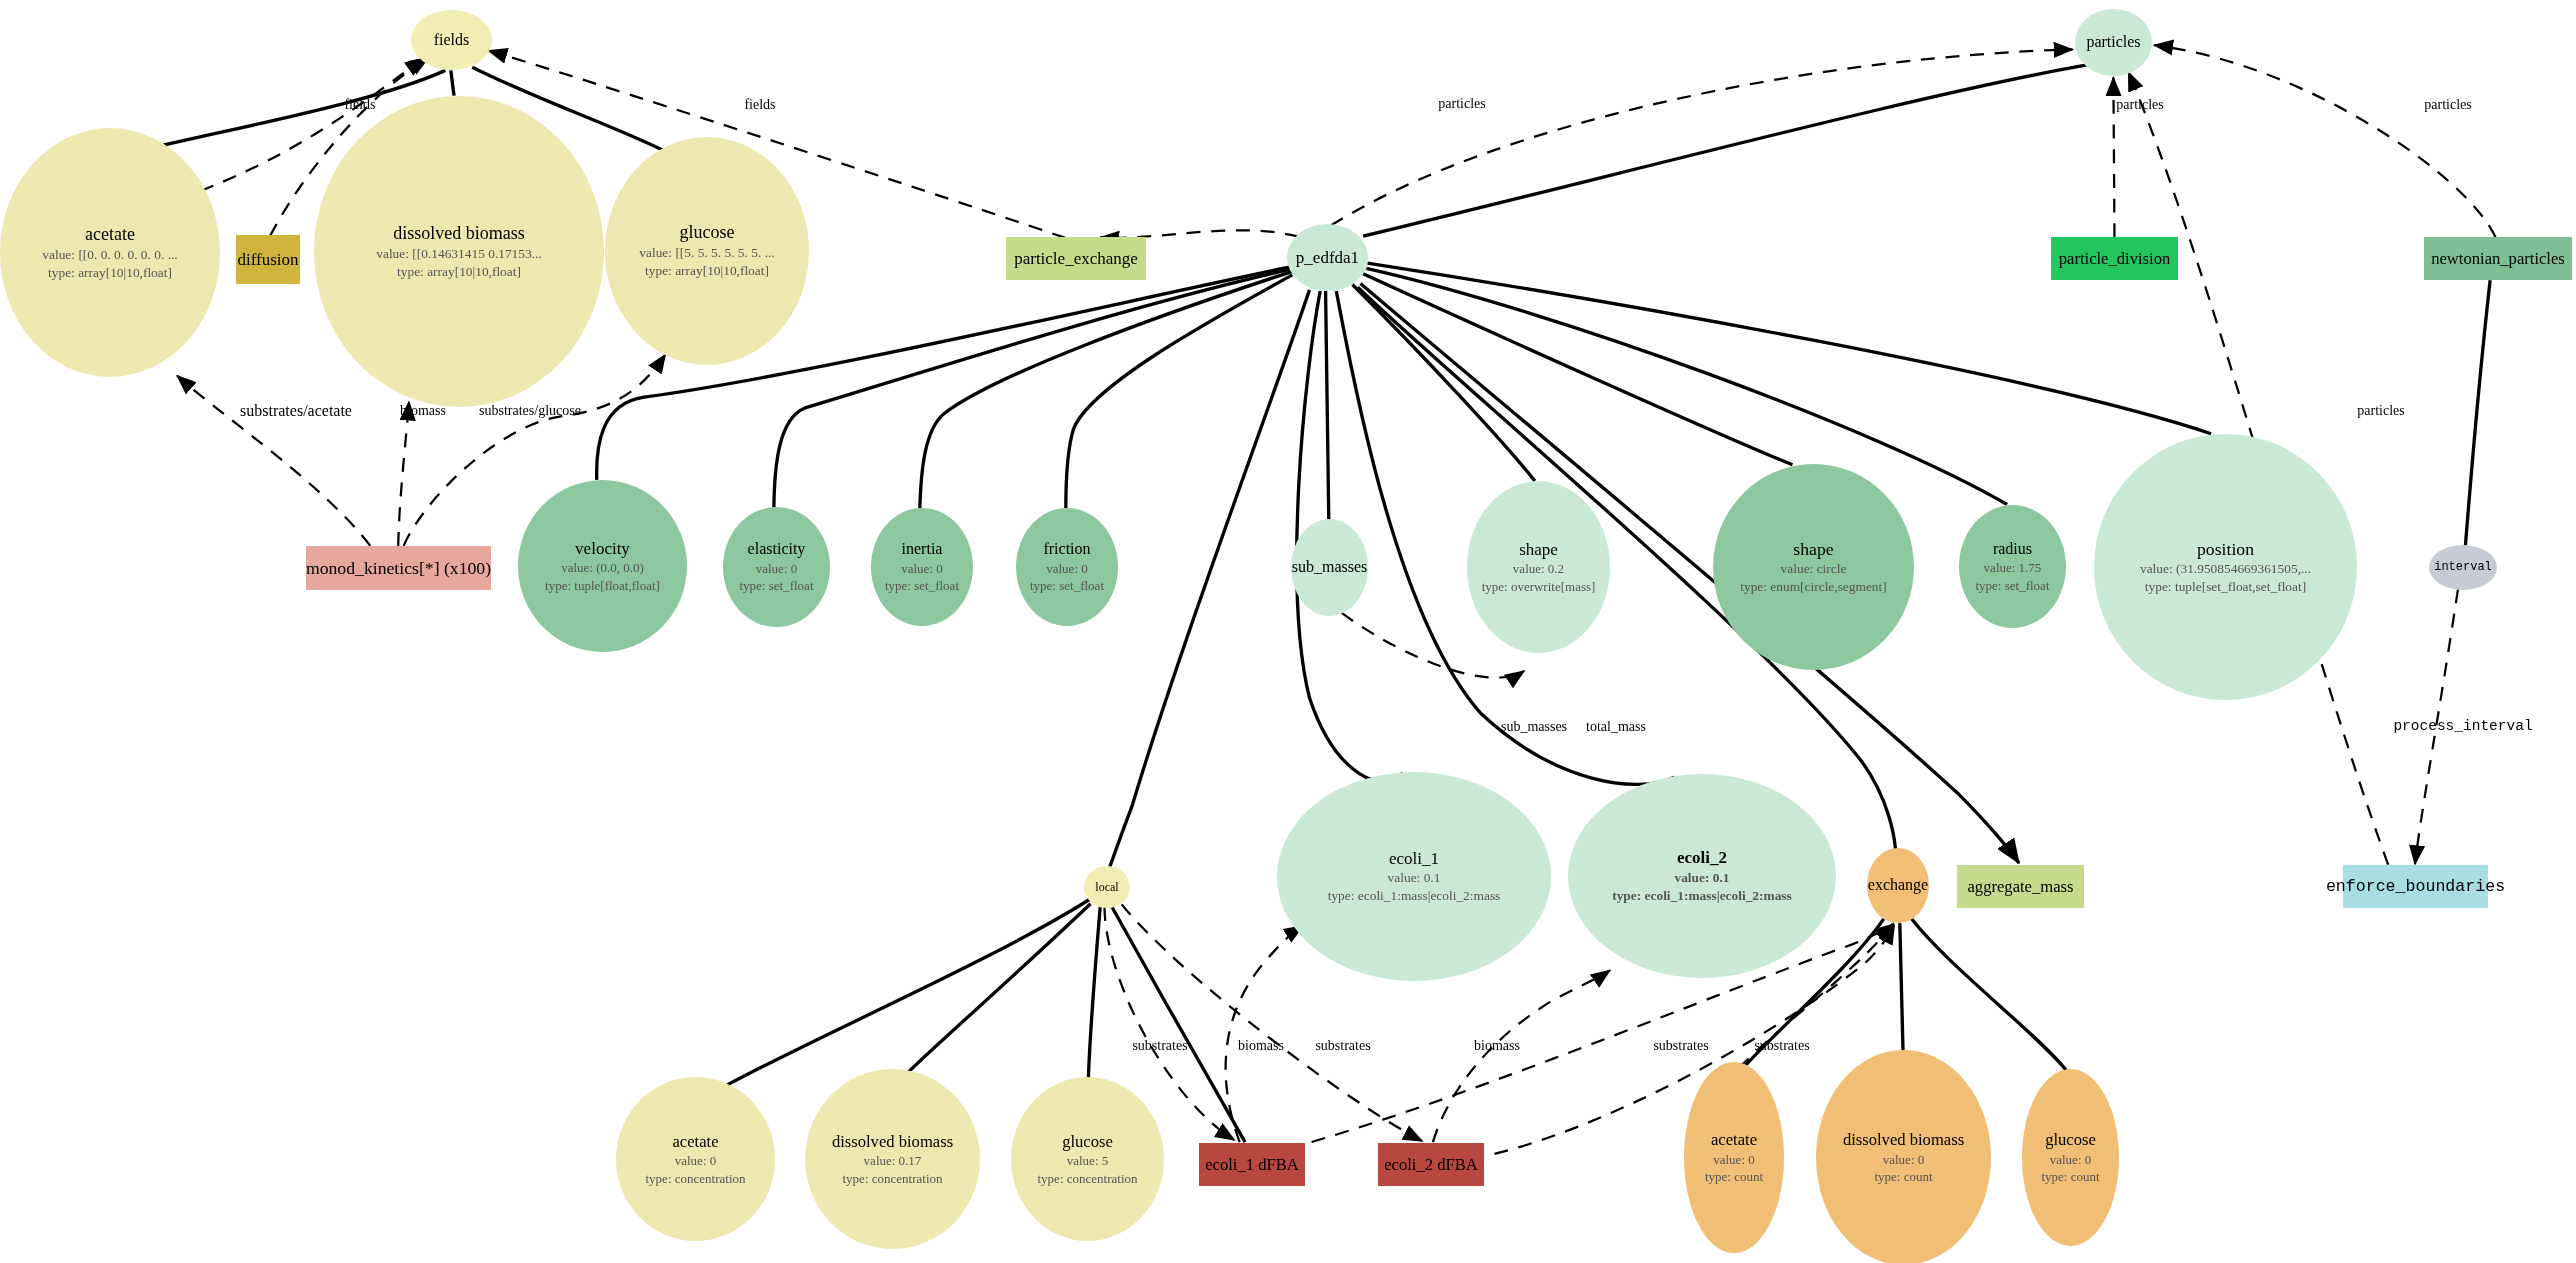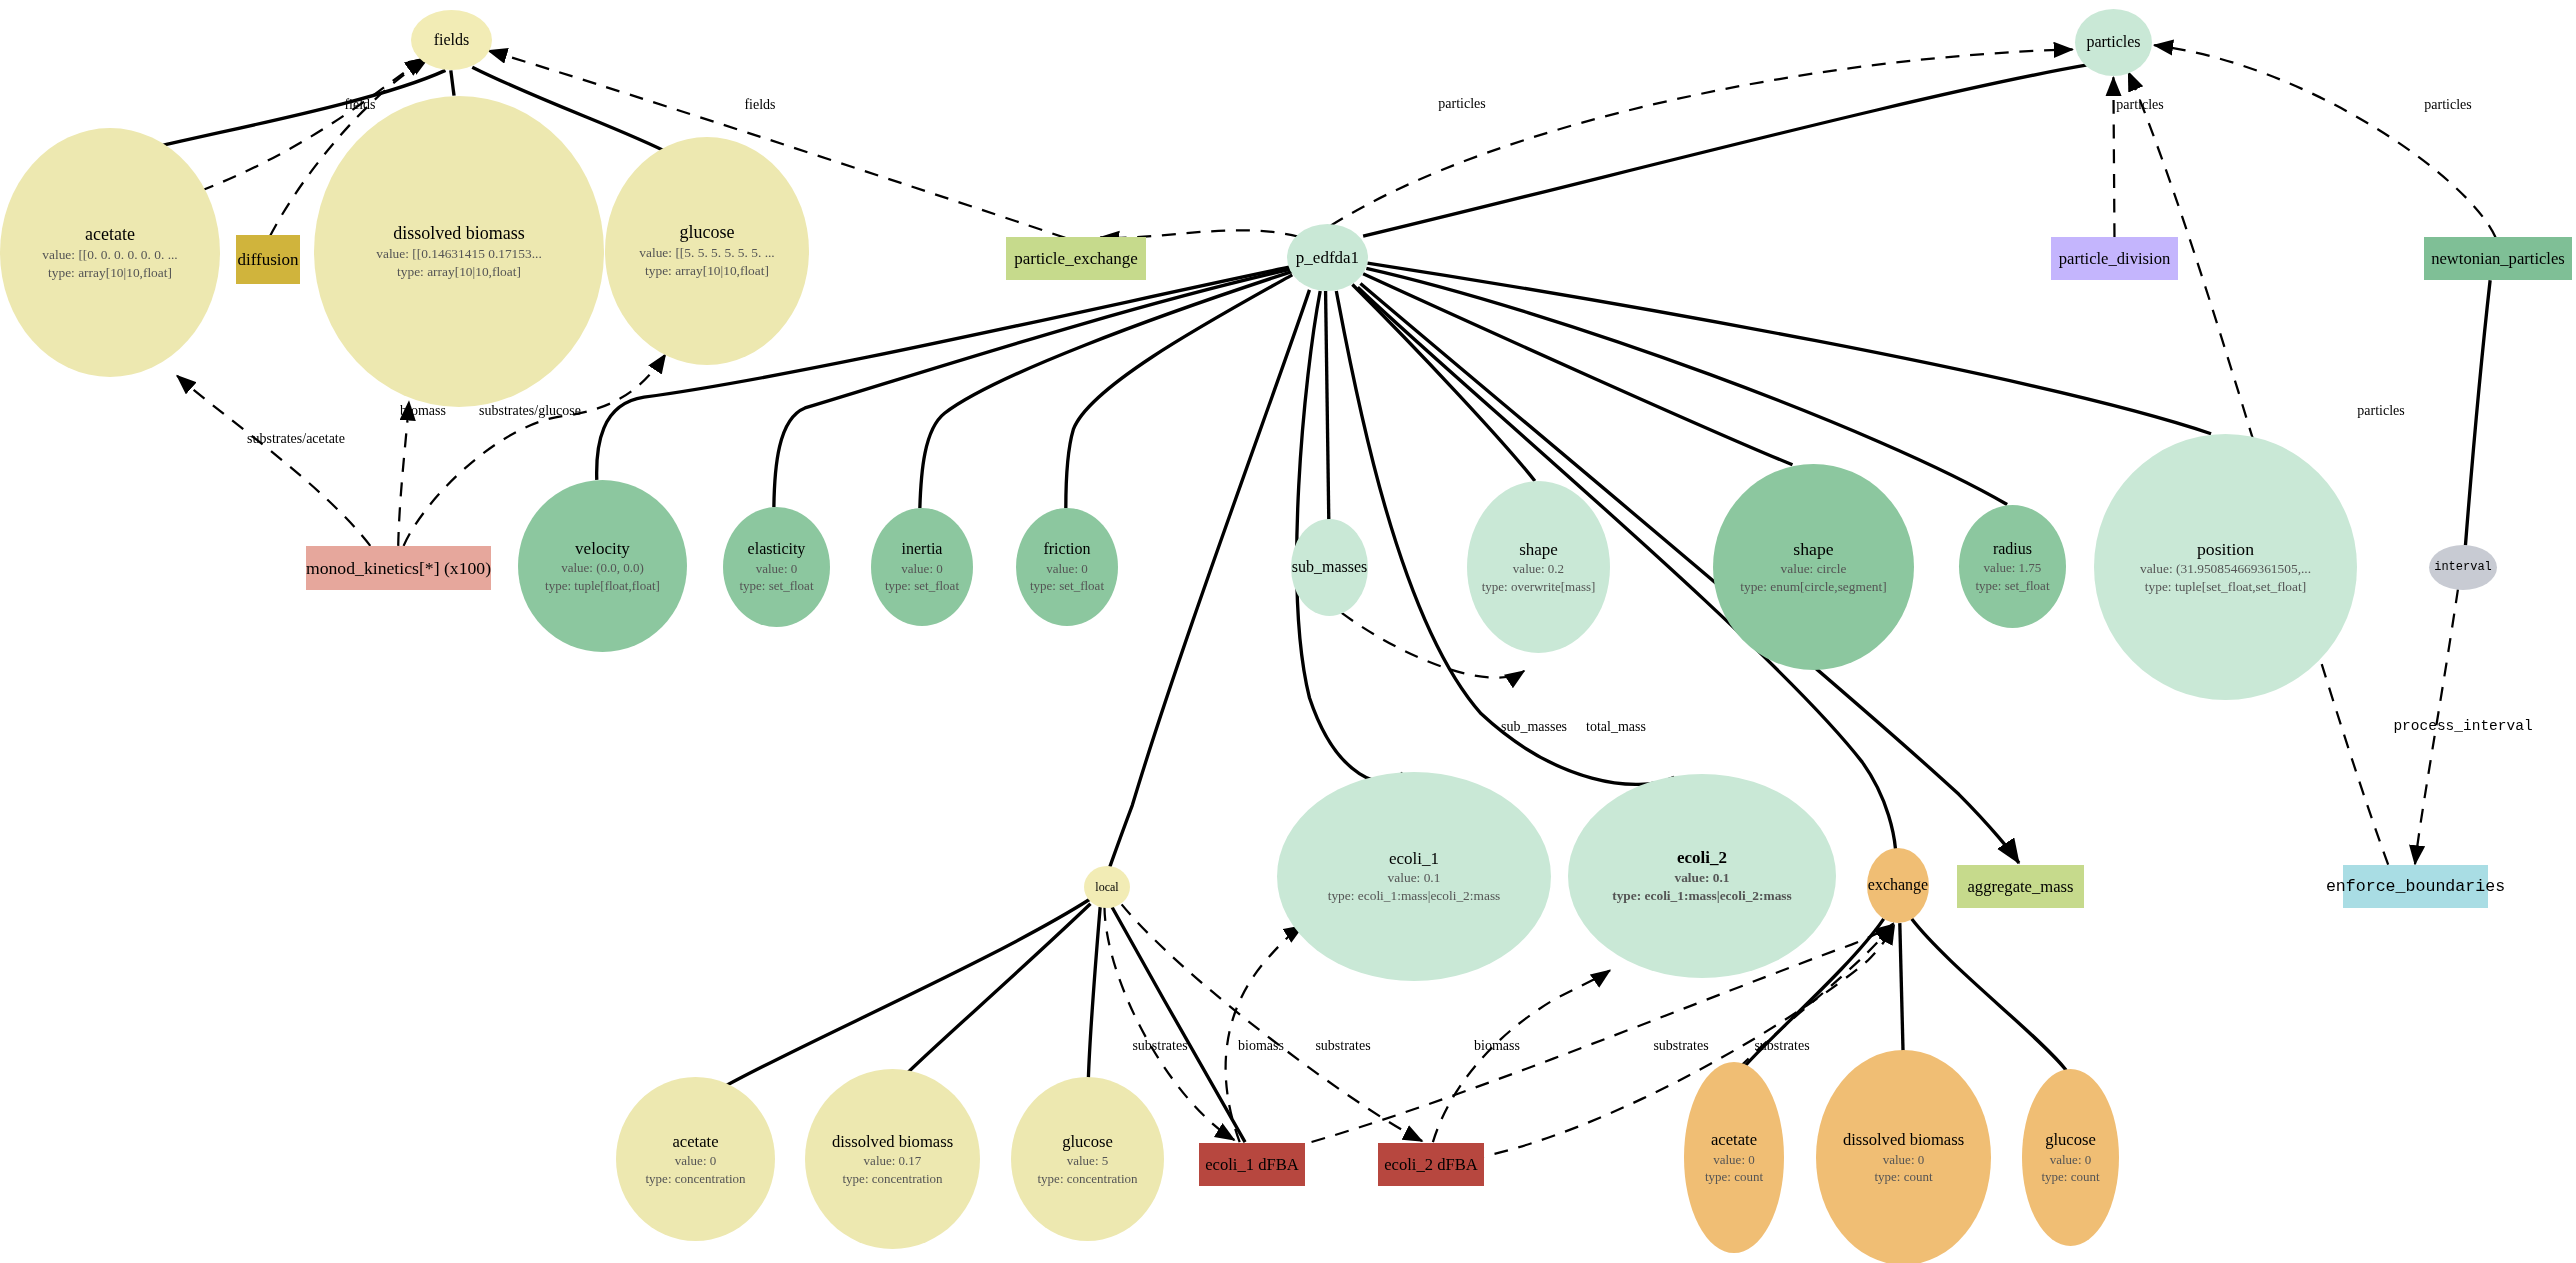--- a/index.html
+++ b/index.html
@@ -149,21 +149,21 @@
       </div>
       <div class="node box" style="left: 1006px; top: 237px; width: 140px; height: 43px; background: rgb(198, 218, 140);">
         <div class="nlabel" style="font-size: 17px;">particle_exchange</div>
       </div>
       <div class="node ellipse" style="left: 1287px; top: 224px; width: 81px; height: 67px; background: rgb(201, 232, 214);">
         <div class="nlabel" style="font-size: 17px;">p_edfda1</div>
       </div>
       <div class="node ellipse" style="left: 2075px; top: 8.6px; width: 77px; height: 67px; background: rgb(201, 232, 214);">
         <div class="nlabel" style="font-size: 16px;">particles</div>
       </div>
-      <div class="node box" style="left: 2051px; top: 237px; width: 127px; height: 43px; background: #c4b5fd;">
+      <div class="node box" style="left: 2051px; top: 237px; width: 127px; height: 43px; background: #22c55e;">
         <div class="nlabel" style="font-size: 16.6px;">particle_division</div>
       </div>
       <div class="node box" style="left: 2424px; top: 237px; width: 148px; height: 43px; background: rgb(127, 191, 150);">
         <div class="nlabel" style="font-size: 16.6px;">newtonian_particles</div>
       </div>
       <div class="node ellipse" style="left: 518px; top: 480px; width: 169px; height: 172px; background: rgb(140, 199, 159);">
         <div class="nlabel" style="font-size: 17px;">velocity</div>
         <div class="nvalue" style="font-size: 13px;">value: (0.0, 0.0)</div>
         <div class="ntype" style="font-size: 13px;">type: tuple[float,float]</div>
       </div>
@@ -267,21 +267,21 @@
         <div class="ntype" style="font-size: 13px;">type: count</div>
       </div>
     </div>
   <div id="labels-layer">
       <div class="edge-label" style="left: 360px; top: 105px; font-size: 14px;">fields</div>
       <div class="edge-label" style="left: 760px; top: 105px; font-size: 14px;">fields</div>
       <div class="edge-label" style="left: 1462px; top: 104px; font-size: 14px;">particles</div>
       <div class="edge-label" style="left: 2140px; top: 105px; font-size: 14px;">particles</div>
       <div class="edge-label" style="left: 2448px; top: 105px; font-size: 14px;">particles</div>
       <div class="edge-label" style="left: 2381px; top: 411px; font-size: 14px;">particles</div>
-      <div class="edge-label" style="left: 296px; top: 411px; font-size: 14px; margin-top: 28px;">substrates/acetate</div>
+      <div class="edge-label" style="left: 296px; top: 411px; font-size: 16px;">substrates/acetate</div>
       <div class="edge-label" style="left: 423px; top: 411px; font-size: 14px;">biomass</div>
       <div class="edge-label" style="left: 530px; top: 411px; font-size: 14px;">substrates/glucose</div>
       <div class="edge-label" style="left: 1534px; top: 727px; font-size: 14px;">sub_masses</div>
       <div class="edge-label" style="left: 1616px; top: 727px; font-size: 14px;">total_mass</div>
       <div class="edge-label mono" style="left: 2463px; top: 726px; font-size: 14.5px;">process_interval</div>
       <div class="edge-label" style="left: 1160px; top: 1046px; font-size: 14px;">substrates</div>
       <div class="edge-label" style="left: 1261px; top: 1046px; font-size: 14px;">biomass</div>
       <div class="edge-label" style="left: 1343px; top: 1046px; font-size: 14px;">substrates</div>
       <div class="edge-label" style="left: 1497px; top: 1046px; font-size: 14px;">biomass</div>
       <div class="edge-label" style="left: 1681px; top: 1046px; font-size: 14px;">substrates</div>

